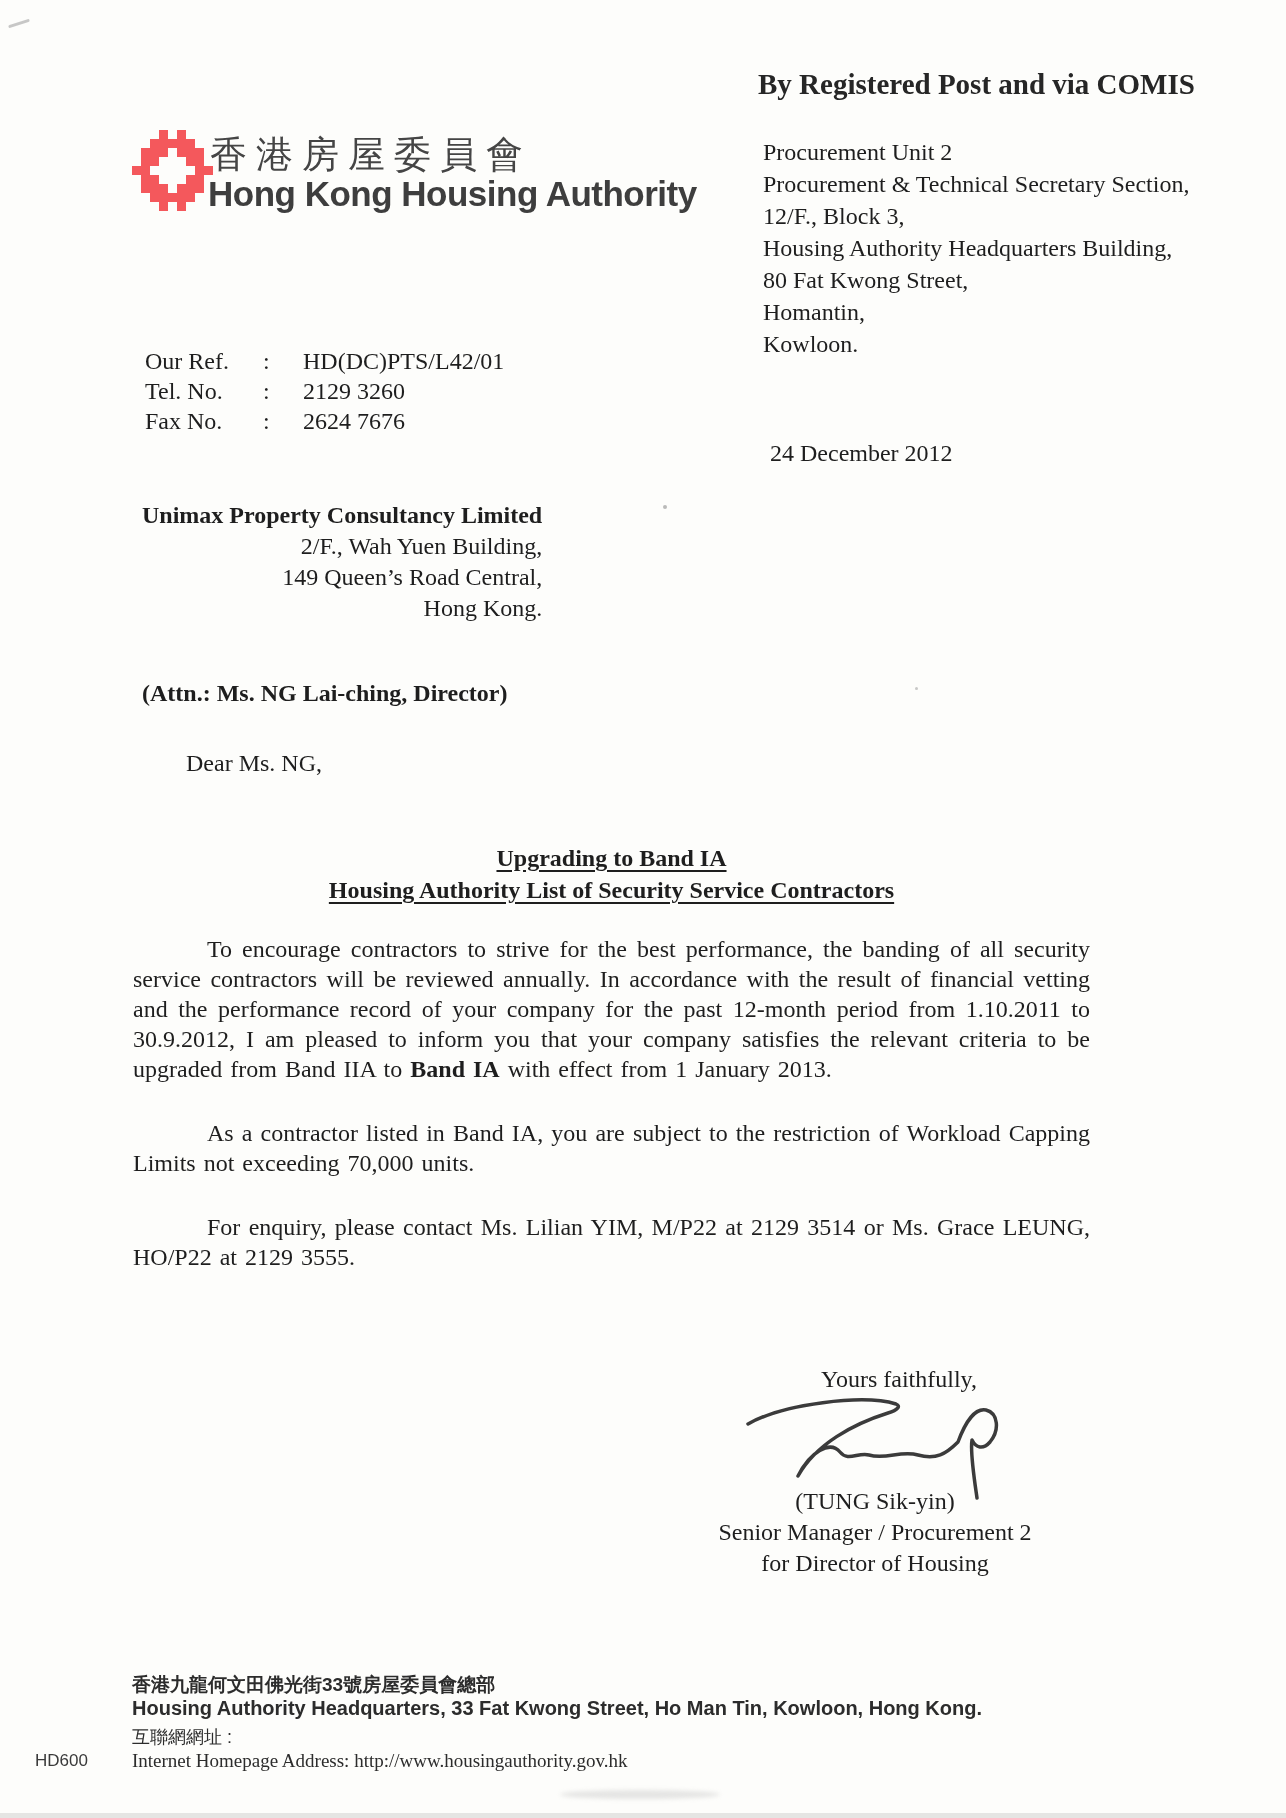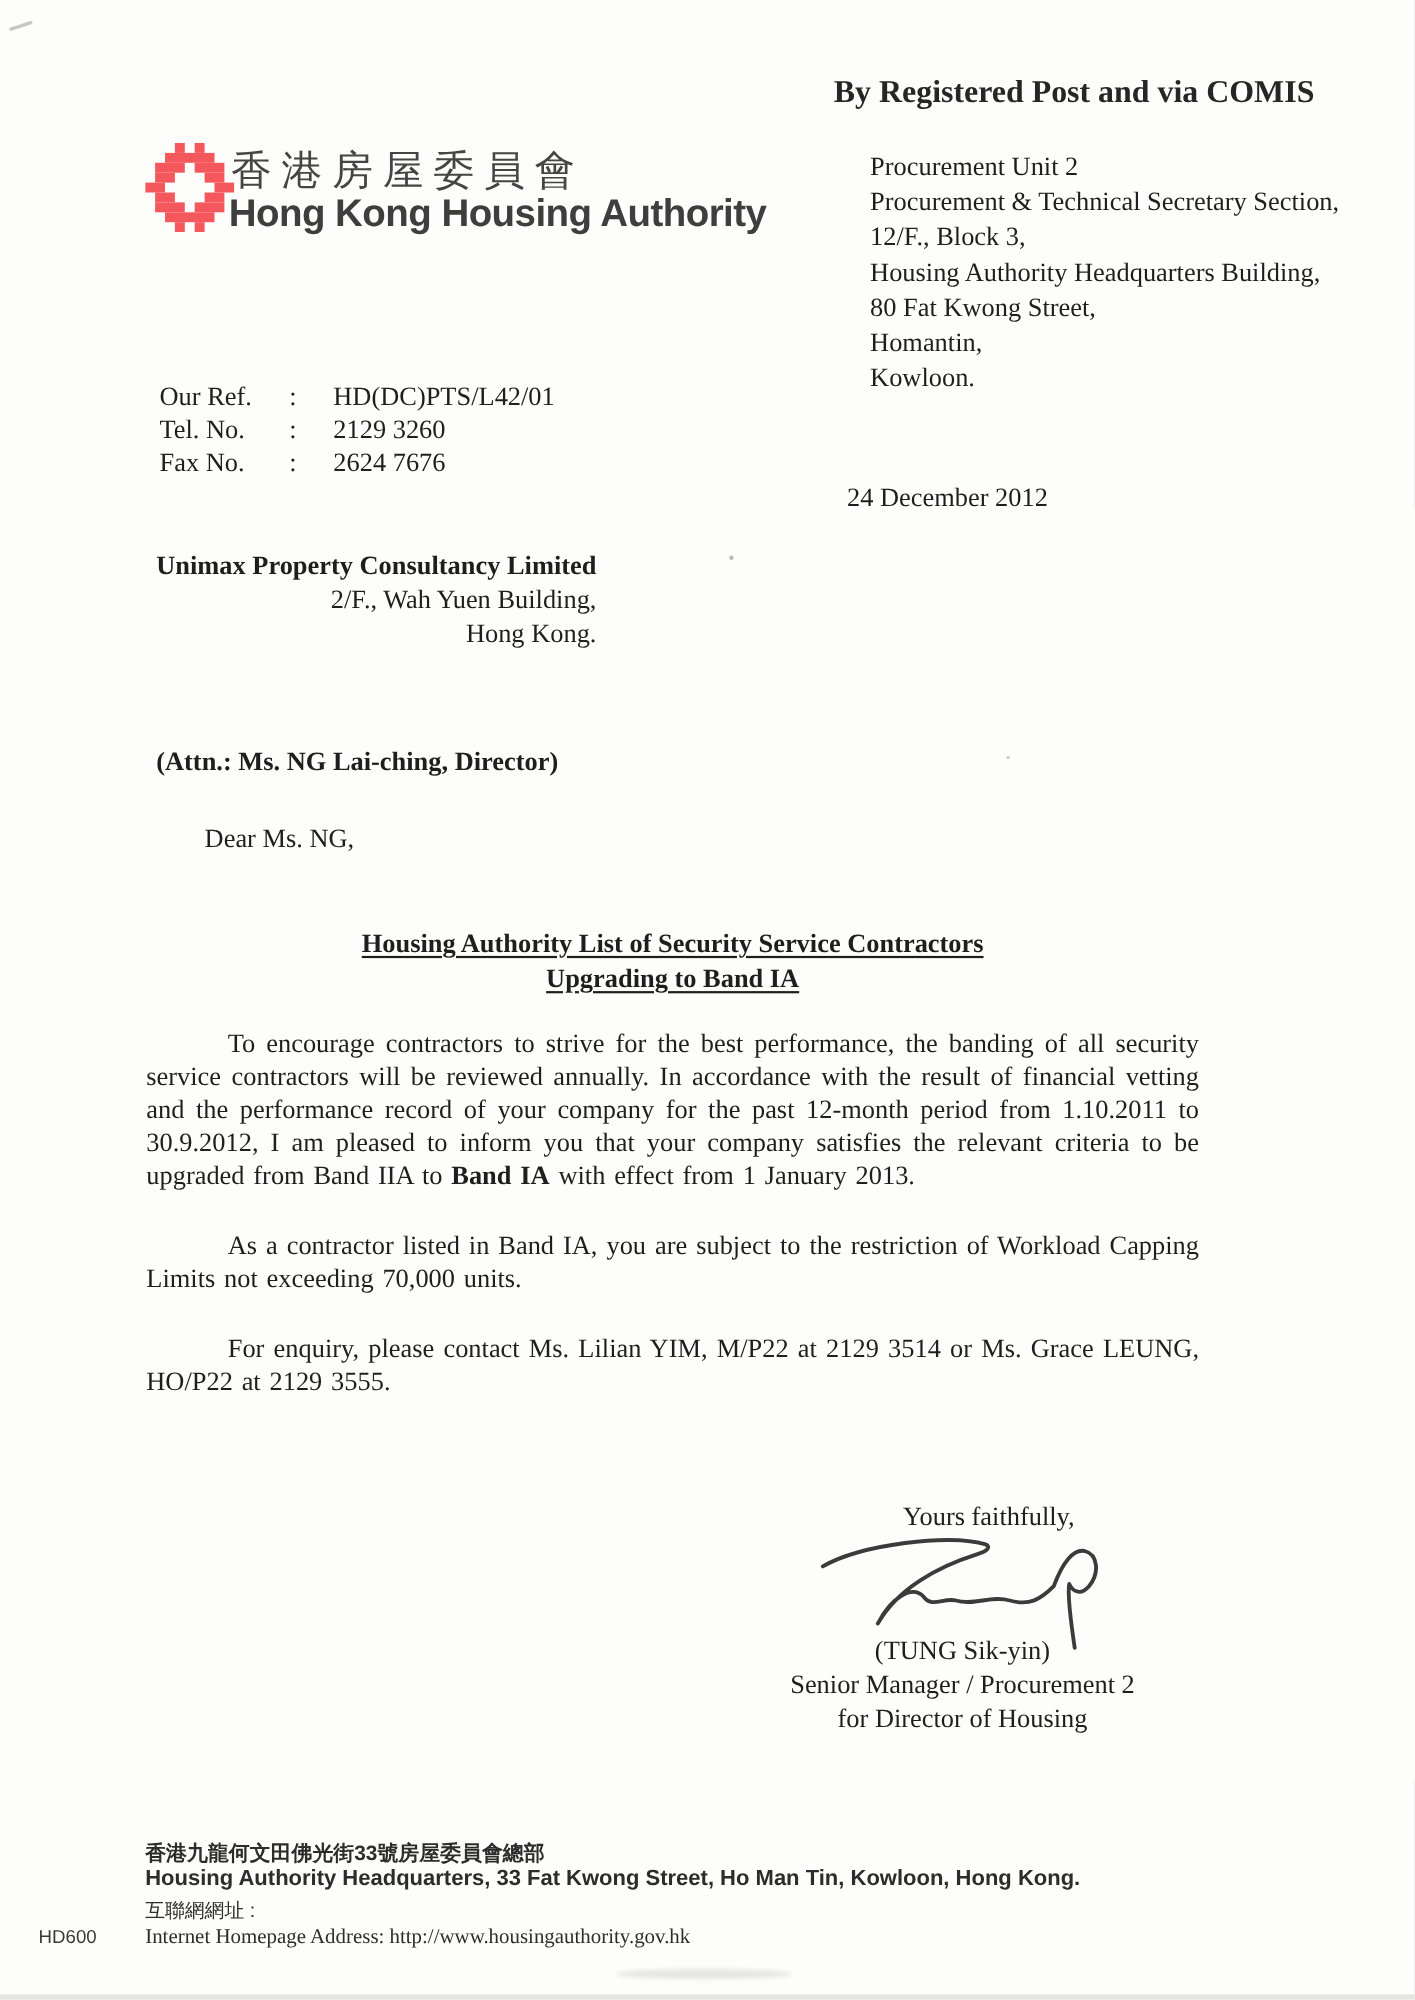--- a/index.html
+++ b/index.html
@@ -24,21 +24,21 @@
     font-family:"Liberation Sans","DejaVu Sans",sans-serif;
     font-size:35px;font-weight:bold;color:#3e3e3e;letter-spacing:-0.5px;white-space:nowrap;
   }
   
   .delivery{
     position:absolute;left:758px;top:68px;
     font-size:29px;font-weight:bold;white-space:nowrap;color:#262626;
   }
   .sender{
     position:absolute;left:763px;top:136px;
-    font-size:24px;line-height:32px;white-space:nowrap;margin-left:28px;
+    font-size:24px;line-height:32px;white-space:nowrap;
   }
   .date-line{
     position:absolute;left:770px;top:440px;
     font-size:24px;white-space:nowrap;
   }
   
   .refs{
     position:absolute;left:145px;top:346px;
     display:grid;grid-template-columns:118px 40px auto;
     font-size:24px;line-height:30px;
@@ -154,29 +154,30 @@
     <div>Fax No.</div>
     <div>:</div>
     <div>2624 7676</div>
   </div>
 
   <div class="date-line">24 December 2012</div>
 
   <div class="recipient">
     <div class="name">Unimax Property Consultancy Limited</div>
     <div>2/F., Wah Yuen Building,</div>
+    <div>149 Queen’s Road Central,</div>
     <div>Hong Kong.</div>
   </div>
   <div class="attn">(Attn.: Ms. NG Lai-ching, Director)</div>
 
   <div class="salutation">Dear Ms. NG,</div>
 
   <div class="subject">
+    <div><span>Upgrading to Band IA</span></div>
     <div><span>Housing Authority List of Security Service Contractors</span></div>
-    <div><span>Upgrading to Band IA</span></div>
   </div>
 
   <div class="body-text">
     <p><span>To encourage contractors to strive for the best performance, the banding of all security service contractors will be reviewed annually.  In accordance with the result of financial vetting and the performance record of your company for the past 12-month period from 1.10.2011 to 30.9.2012, I am pleased to inform you that your company satisfies the relevant criteria to be upgraded from Band IIA to </span><span class="b">Band IA</span><span> with effect from 1 January 2013.</span></p>
     <p>As a contractor listed in Band IA, you are subject to the restriction of Workload Capping Limits not exceeding 70,000 units.</p>
     <p>For enquiry, please contact Ms. Lilian YIM, M/P22 at 2129 3514 or Ms. Grace LEUNG, HO/P22 at 2129 3555.</p>
   </div>
 
   <div class="valediction">Yours faithfully,</div>
 

